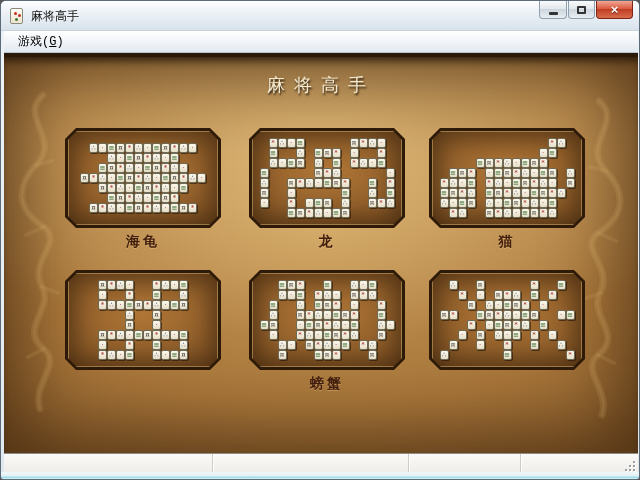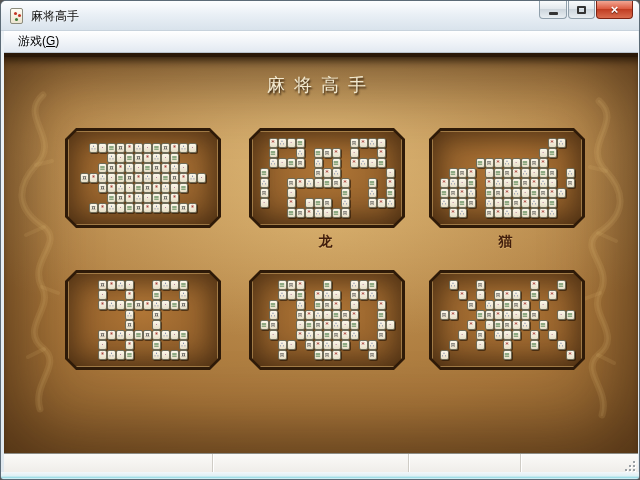--- a/index.html
+++ b/index.html
@@ -47,21 +47,21 @@
   .glyph-max{display:block;width:9px;height:8px;border:2px solid #333;border-radius:1px;background:transparent;}
   .glyph-close{color:#fff;font-weight:bold;font-size:13px;line-height:13px;text-shadow:0 1px 1px rgba(0,0,0,.5);}
   
   .menubar{
     position:absolute;left:3px;top:30px;width:634px;height:22px;
     background:linear-gradient(#ffffff,#eef2f7 60%,#e2e9f1);
     border-bottom:1px solid #b9c3cd;
     display:flex;align-items:center;padding-left:6px;
     font-size:12px;color:#000;
   }
-  .menu-item{padding:3px 8px;cursor:default;}
+  .menu-item{padding:3px 8px;cursor:default;font-family:Liberation Mono, monospace;}
   .menu-item u{text-decoration:underline;}
   
   .game-area{
     position:absolute;left:3px;top:52px;width:634px;height:400px;
     background:
       radial-gradient(ellipse 130% 90% at 50% 22%, rgba(255,225,160,.45), rgba(255,225,160,0) 55%),
       radial-gradient(ellipse 120% 120% at 50% 40%, #c79a58 0%, #a8763a 42%, #7b5224 72%, #4a2f12 100%);
     border-top:4px solid #2a1808;
     box-shadow:inset 0 0 70px 18px rgba(40,20,5,.55), inset 0 8px 10px -5px rgba(15,8,0,.85);
     overflow:hidden;
@@ -249,20 +249,21 @@
               <div class="tile" style="left: 54px; top: 60px; color: rgb(58, 58, 58);">¤</div>
               <div class="tile" style="left: 63px; top: 60px; color: rgb(158, 43, 37);">*</div>
               <div class="tile" style="left: 72px; top: 60px; color: rgb(39, 65, 140);">∴</div>
               <div class="tile" style="left: 81px; top: 60px; color: rgb(138, 43, 107);">·</div>
               <div class="tile" style="left: 90px; top: 60px; color: rgb(45, 106, 48);">≡</div>
               <div class="tile" style="left: 99px; top: 60px; color: rgb(58, 58, 58);">¤</div>
               <div class="tile" style="left: 108px; top: 60px; color: rgb(158, 43, 37);">*</div>
             </div>
           </div>
         </div>
+      <div class="plabel">海龟</div>
     </div>
     <div class="cell c1">
       <div class="plaque">
           <div class="inner">
             <div class="cluster" style="width: 135px; height: 80px;">
               <div class="tile" style="left: 9px; top: 0px; color: rgb(158, 43, 37);">*</div>
               <div class="tile" style="left: 18px; top: 0px; color: rgb(39, 65, 140);">∴</div>
               <div class="tile" style="left: 27px; top: 0px; color: rgb(138, 43, 107);">·</div>
               <div class="tile" style="left: 36px; top: 0px; color: rgb(45, 106, 48);">≡</div>
               <div class="tile" style="left: 90px; top: 0px; color: rgb(58, 58, 58);">¤</div>
@@ -530,20 +531,21 @@
               <div class="tile" style="left: 99px; top: 60px; color: rgb(158, 43, 37);">*</div>
               <div class="tile" style="left: 108px; top: 60px; color: rgb(39, 65, 140);">∴</div>
               <div class="tile" style="left: 18px; top: 70px; color: rgb(58, 58, 58);">¤</div>
               <div class="tile" style="left: 54px; top: 70px; color: rgb(45, 106, 48);">≡</div>
               <div class="tile" style="left: 63px; top: 70px; color: rgb(58, 58, 58);">¤</div>
               <div class="tile" style="left: 72px; top: 70px; color: rgb(158, 43, 37);">*</div>
               <div class="tile" style="left: 108px; top: 70px; color: rgb(58, 58, 58);">¤</div>
             </div>
           </div>
         </div>
+      <div class="plabel">螃蟹</div>
     </div>
     <div class="cell c5">
       <div class="plaque">
           <div class="inner">
             <div class="cluster" style="width: 135px; height: 80px;">
               <div class="tile" style="left: 9px; top: 0px; color: rgb(39, 65, 140);">∴</div>
               <div class="tile" style="left: 36px; top: 0px; color: rgb(58, 58, 58);">¤</div>
               <div class="tile" style="left: 90px; top: 0px; color: rgb(158, 43, 37);">*</div>
               <div class="tile" style="left: 117px; top: 0px; color: rgb(45, 106, 48);">≡</div>
               <div class="tile" style="left: 18px; top: 10px; color: rgb(158, 43, 37);">*</div>

